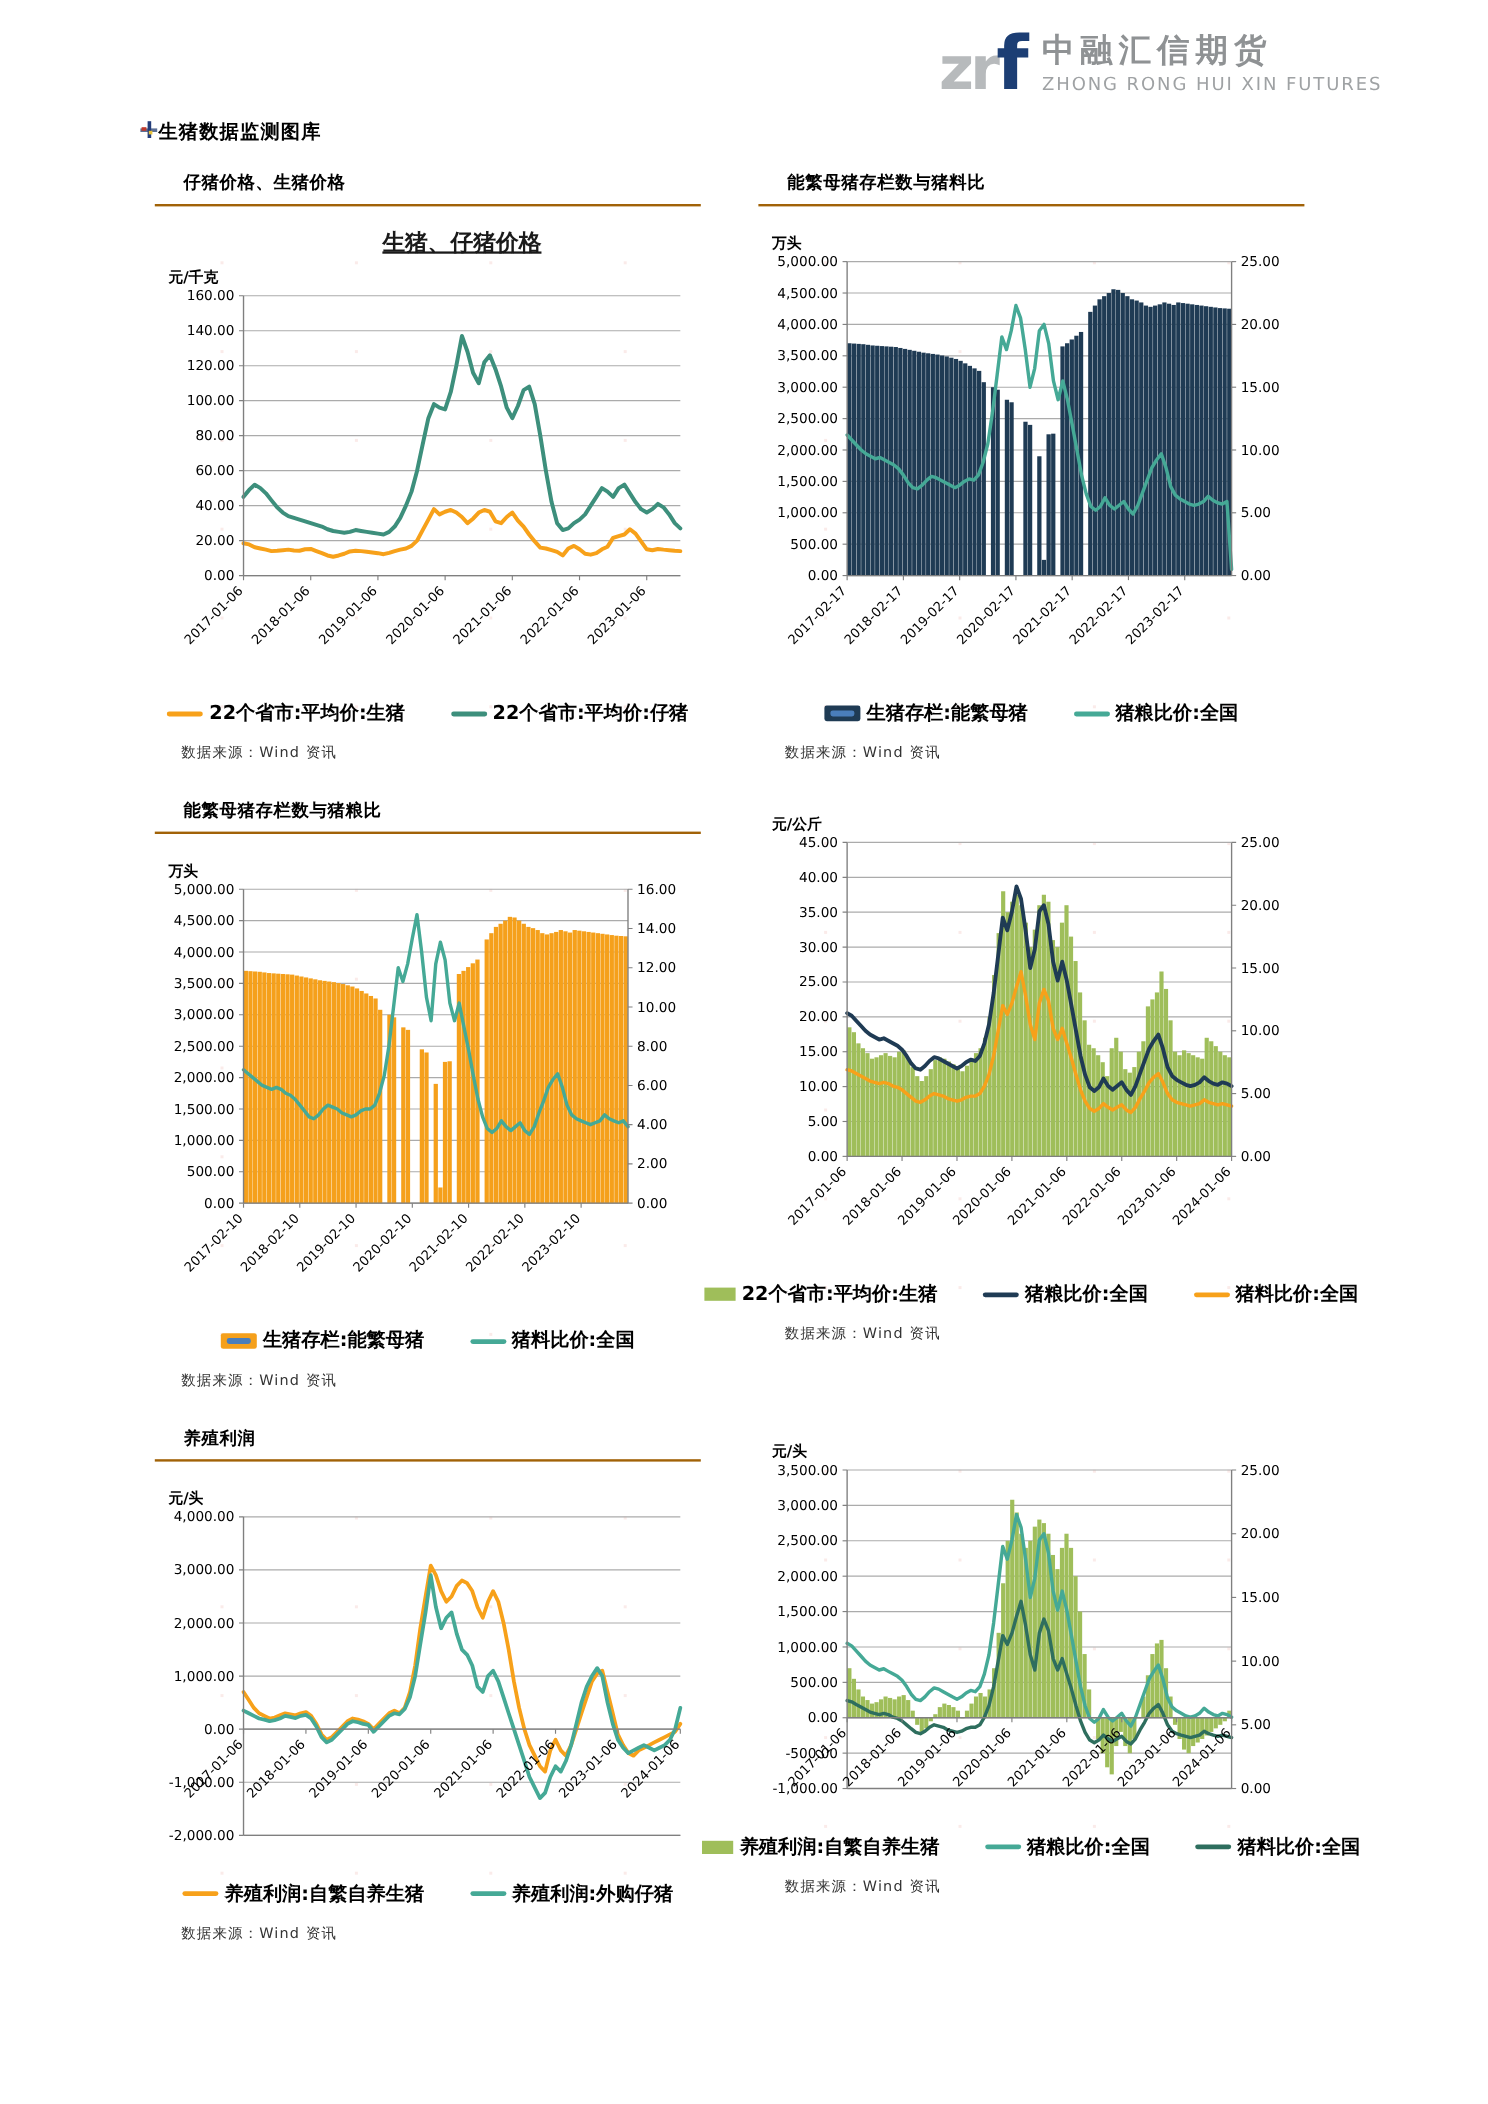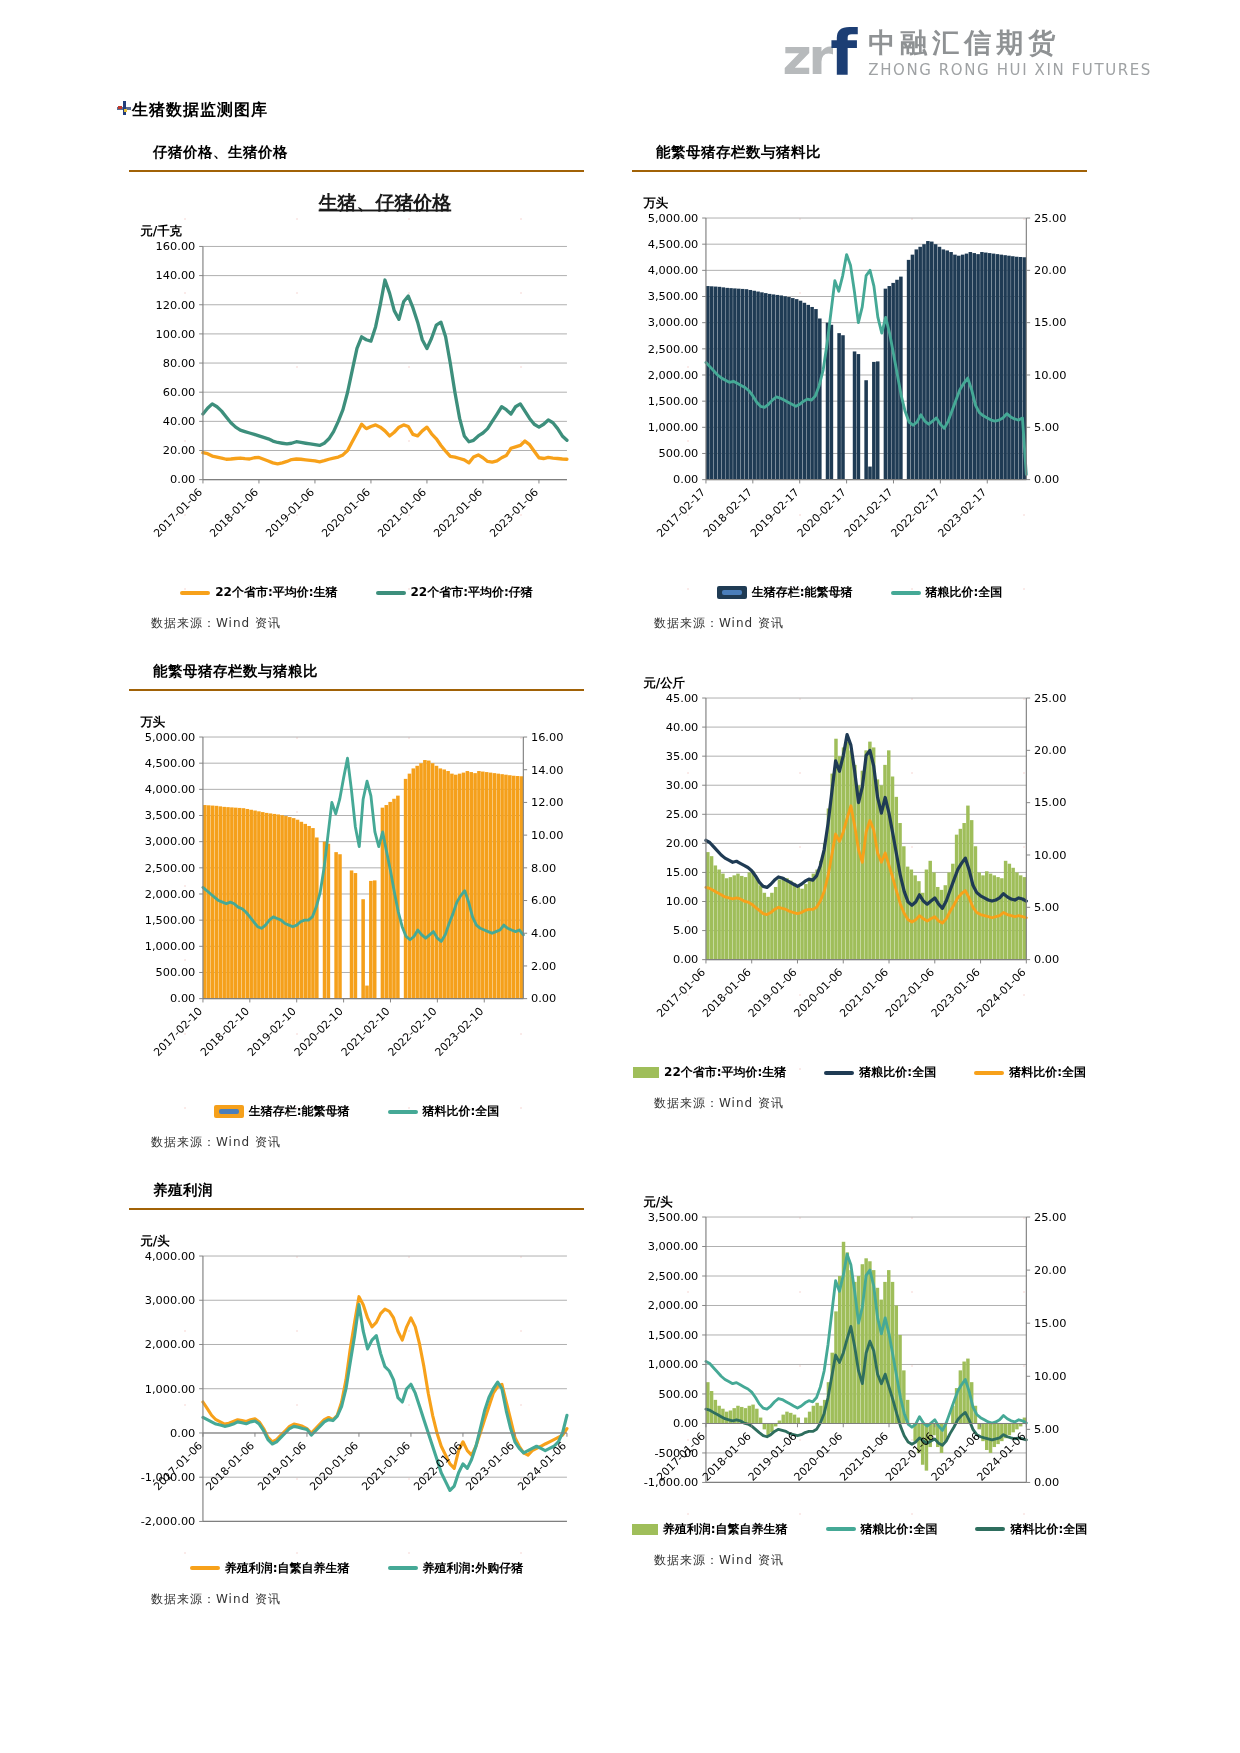--- a/index.html
+++ b/index.html
@@ -22,21 +22,21 @@
   
   .grid{display:grid;grid-template-columns:455px 455px;column-gap:48px;row-gap:30px;
         margin:22px 0 0 85px;}
   .card-title{font-size:14.5px;font-weight:bold;margin:0 0 10px 0;padding:0 0 8px 24px;
         border-bottom:2px solid #a16207;letter-spacing:.5px;}
   .chart-wrap{position:relative;
         background-image:radial-gradient(circle,rgba(225,130,120,.16) 1.2px,transparent 1.4px);
         background-size:112px 74px;}
   svg.chart{width:100%;height:auto;display:block;}
   .legend{display:flex;justify-content:center;align-items:center;gap:38px;flex-wrap:nowrap;
-        font-size:12px;font-weight:600;margin-top:4px;}
+        font-size:16px;font-weight:600;margin-top:4px;}
   .legend .item{display:flex;align-items:center;gap:5px;white-space:nowrap;}
   .legend .mk-line{width:30px;height:4px;border-radius:2px;display:inline-block;}
   .legend .mk-bar{width:30px;height:13px;display:inline-flex;align-items:center;justify-content:center;border-radius:2px;}
   .legend .mk-bar i{display:block;width:20px;height:5px;border-radius:2px;background:#4a7ebb;}
   .legend .mk-rect{width:26px;height:11px;display:inline-block;}
   .source{font-size:12px;color:#333;margin:14px 0 0 22px;letter-spacing:1px;}
 
   footer{margin:64px 0 0 170px;padding-bottom:40px;}
   footer p{font-size:15px;color:#9a9a9a;margin:0;letter-spacing:2px;}
 </style>

